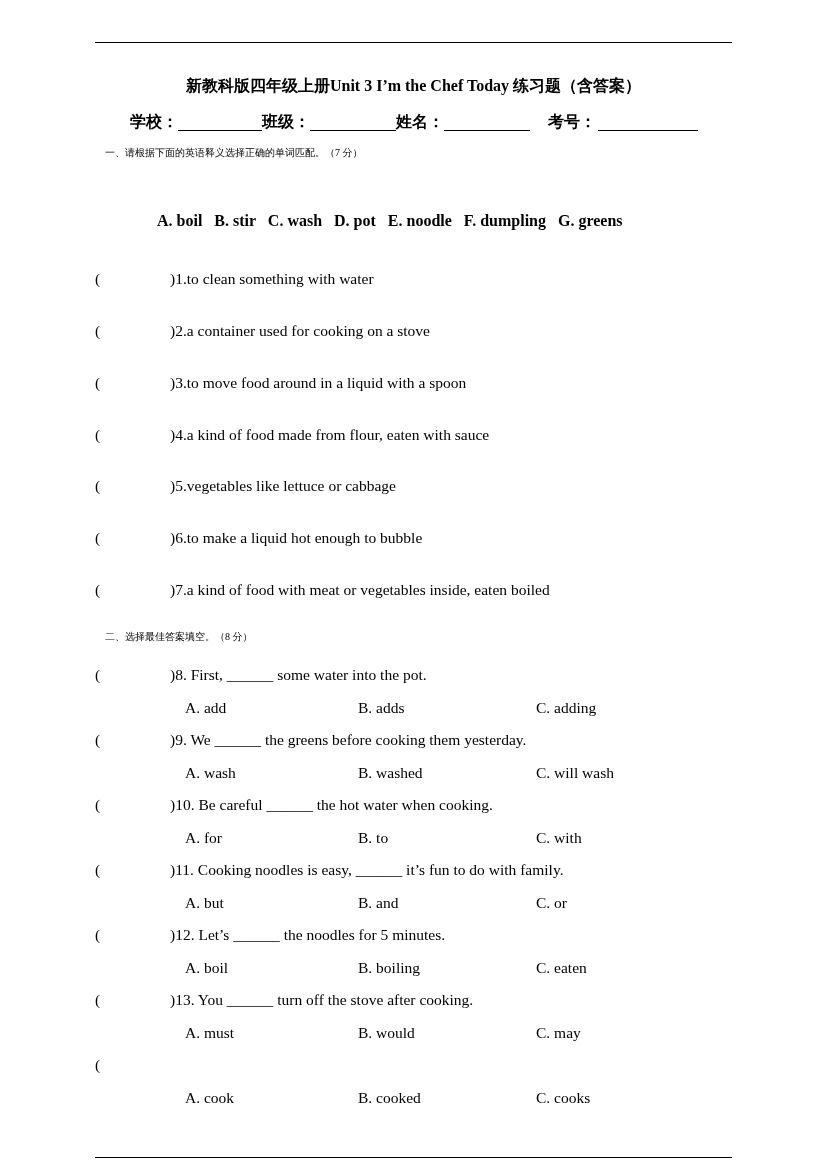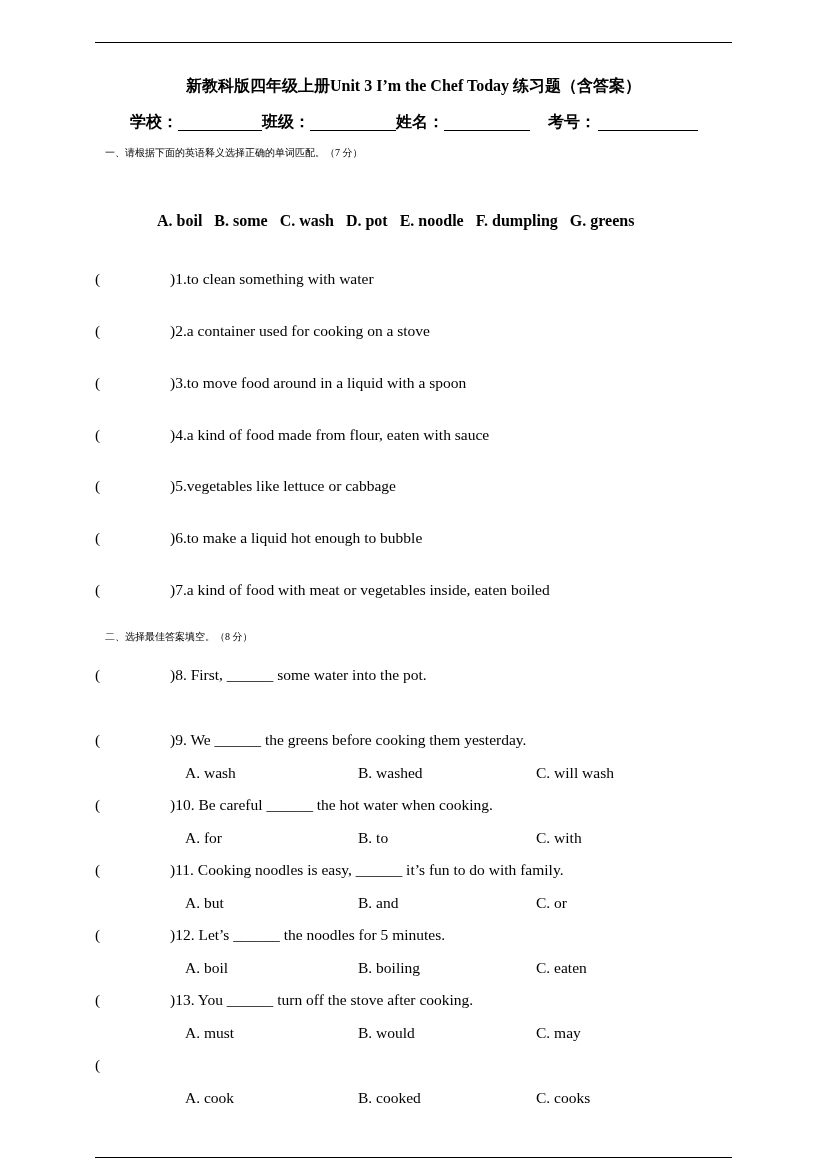--- a/index.html
+++ b/index.html
@@ -109,21 +109,21 @@
       <span class="blank b2"></span>
       <span>姓名：</span>
       <span class="blank b3"></span>
       <span class="gap"></span>
       <span>考号：</span>
       <span class="blank b4"></span>
   </div>
 
   <div class="sec-heading" style="top:146px">一、请根据下面的英语释义选择正确的单词匹配。（7 分）</div>
 
-  <div class="word-bank">A. boil   B. some   C. wash   D. pot   E. noodle   F. dumpling   G. greens</div>
+  <div class="word-bank">A. boil   B. stir   C. wash   D. pot   E. noodle   F. dumpling   G. greens</div>
 
   <div class="line" style="top:270px">
     <span class="paren">(</span>
     <span class="q-text">)1.to clean something with water</span>
   </div>
   <div class="line" style="top:322px">
     <span class="paren">(</span>
     <span class="q-text">)2.a container used for cooking on a stove</span>
   </div>
   <div class="line" style="top:374px">
@@ -145,20 +145,25 @@
   <div class="line" style="top:581px">
     <span class="paren">(</span>
     <span class="q-text">)7.a kind of food with meat or vegetables inside, eaten boiled</span>
   </div>
 
   <div class="sec-heading" style="top:630px">二、选择最佳答案填空。（8 分）</div>
 
   <div class="line" style="top:666px">
     <span class="paren">(</span>
     <span class="q-text">)8. First, ______ some water into the pot.</span>
+  </div>
+  <div class="opts" style="top:699px">
+    <span class="opt-a">A. add</span>
+    <span class="opt-b">B. adds</span>
+    <span class="opt-c">C. adding</span>
   </div>
 
   <div class="line" style="top:731px">
     <span class="paren">(</span>
     <span class="q-text">)9. We ______ the greens before cooking them yesterday.</span>
   </div>
   <div class="opts" style="top:764px">
     <span class="opt-a">A. wash</span>
     <span class="opt-b">B. washed</span>
     <span class="opt-c">C. will wash</span>

